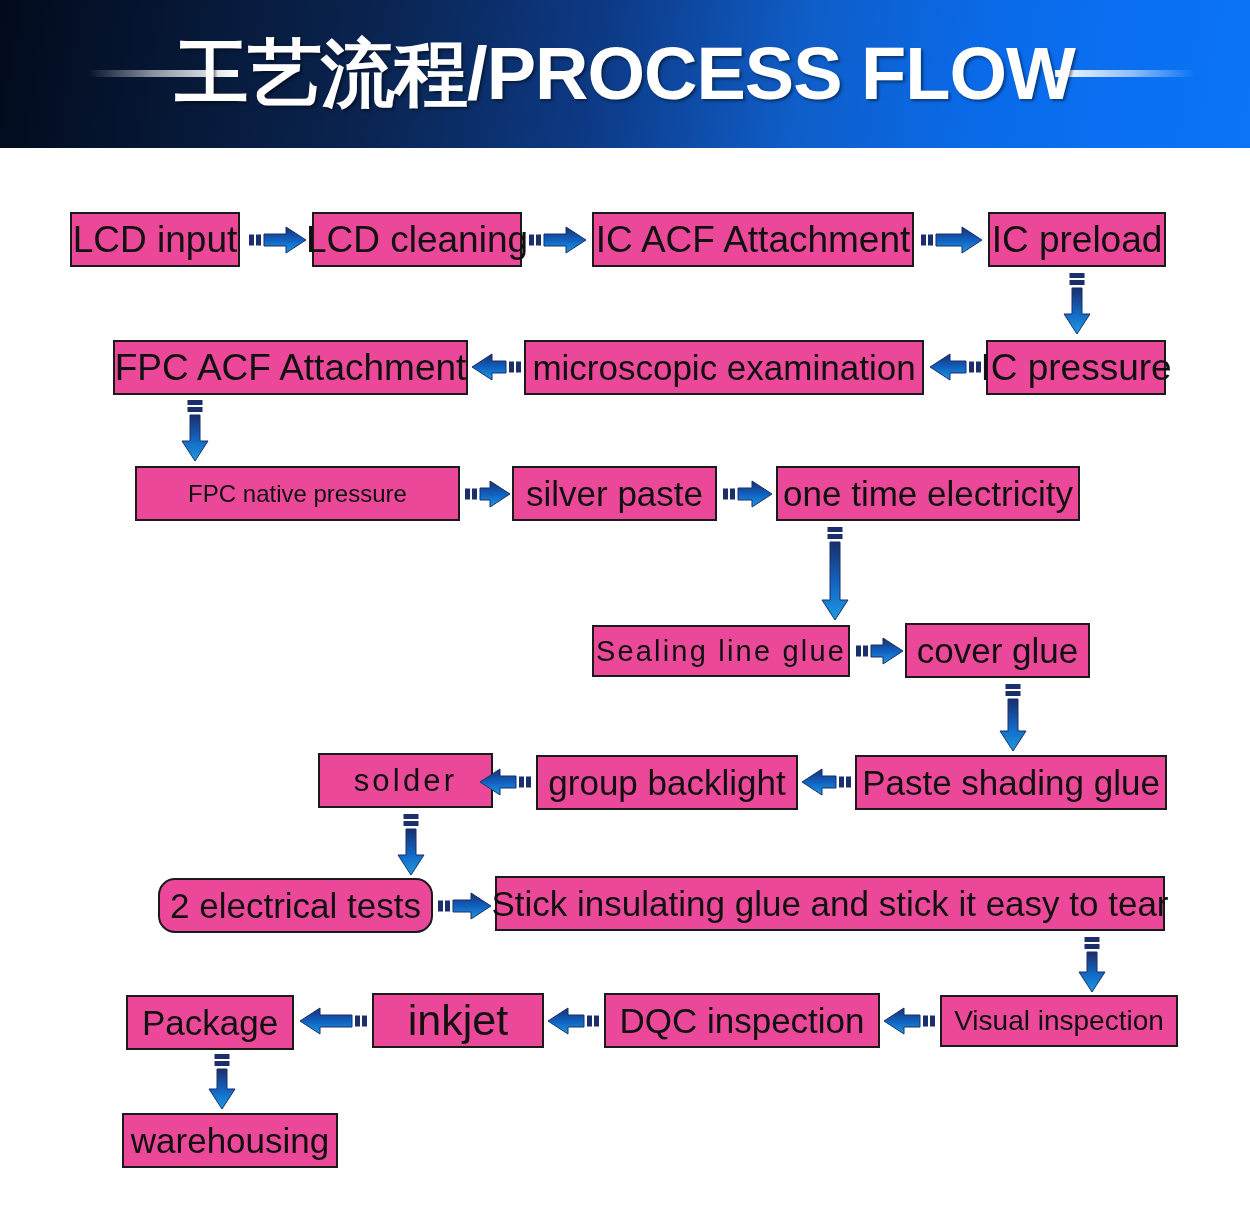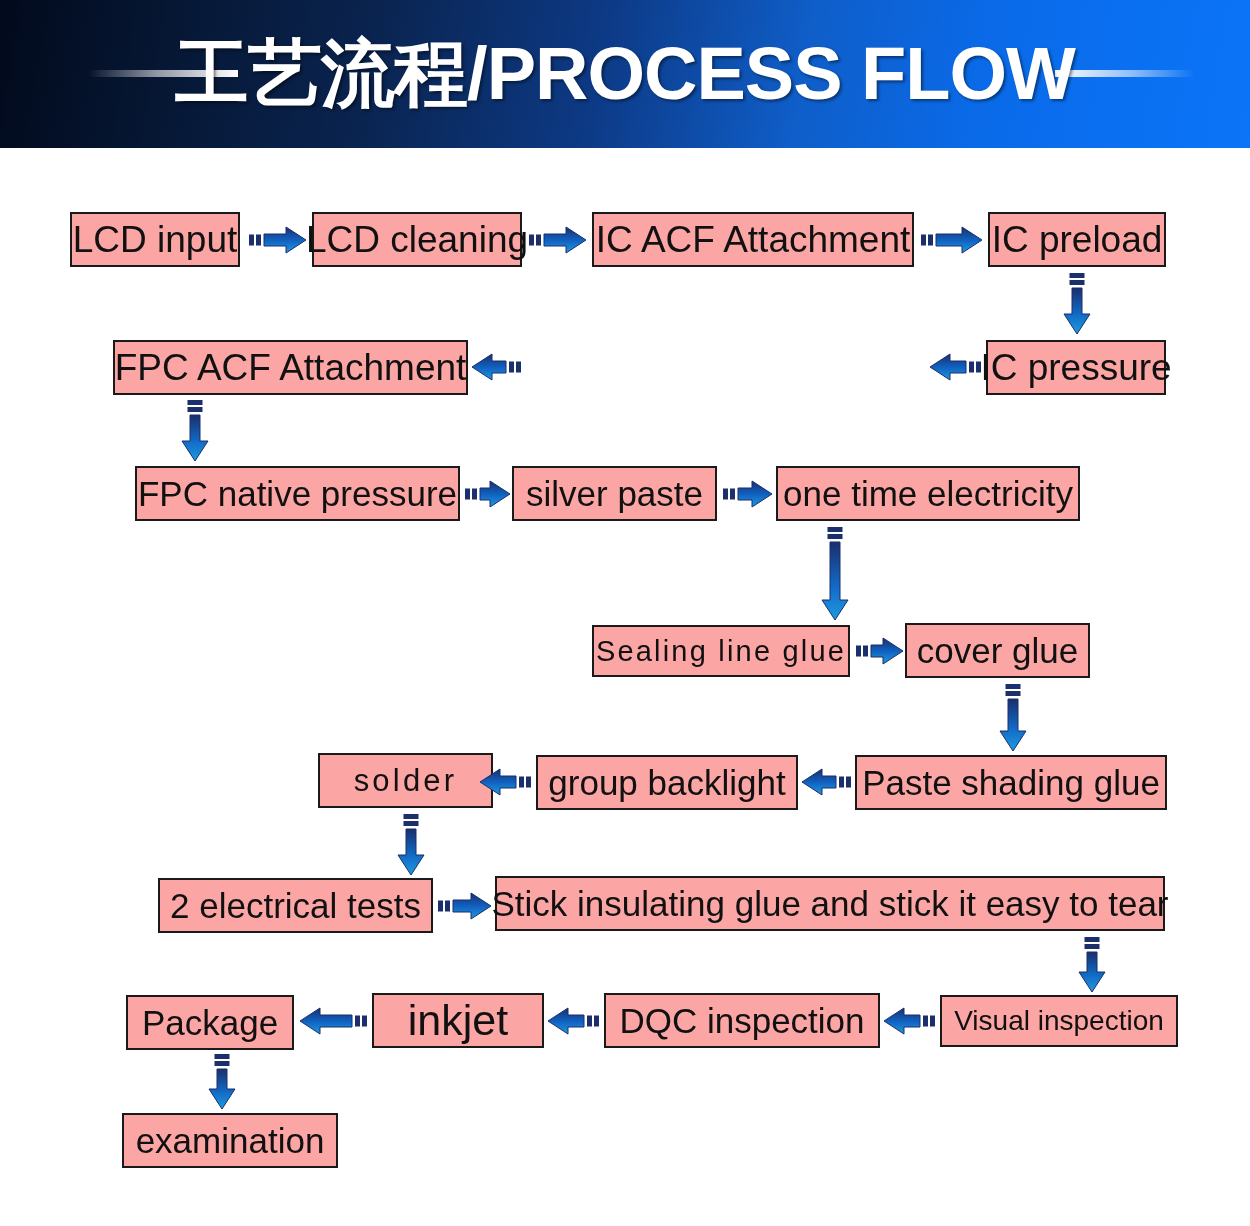--- a/index.html
+++ b/index.html
@@ -74,21 +74,21 @@
     width: 1250px;
     height: 1078px;
     background: #ffffff;
   }
 
   
   .flow-box {
     position: absolute;
     box-sizing: border-box;
     border: 2.5px solid #1a1a1a;
-    background: #fca5a5;
+    background: #ec4899;
     color: #111111;
     display: flex;
     align-items: center;
     justify-content: center;
     white-space: nowrap;
     font-weight: 400;
     line-height: 1;
     font-family: "Liberation Sans", "DejaVu Sans", sans-serif;
   }
 
@@ -117,24 +117,27 @@
     </div>
     <div class="flow-box" style="left: 592px; top: 64px; width: 322px; height: 55px; font-size: 37px;">
       <span>IC ACF Attachment</span>
     </div>
     <div class="flow-box" style="left: 988px; top: 64px; width: 178px; height: 55px; font-size: 37px;">
       <span>IC preload</span>
     </div>
     <div class="flow-box" style="left: 986px; top: 192px; width: 180px; height: 55px; font-size: 37px;">
       <span>IC pressure</span>
     </div>
+    <div class="flow-box" style="left: 524px; top: 192px; width: 400px; height: 55px; font-size: 35px;">
+      <span>microscopic examination</span>
+    </div>
     <div class="flow-box" style="left: 113px; top: 192px; width: 355px; height: 55px; font-size: 37px;">
       <span>FPC ACF Attachment</span>
     </div>
-    <div class="flow-box" style="left: 135px; top: 318px; width: 325px; height: 55px; font-size: 35px;">
+    <div class="flow-box" style="left: 135px; top: 318px; width: 325px; height: 55px; font-size: 24px;">
       <span>FPC native pressure</span>
     </div>
     <div class="flow-box" style="left: 512px; top: 318px; width: 205px; height: 55px; font-size: 35px;">
       <span>silver paste</span>
     </div>
     <div class="flow-box" style="left: 776px; top: 318px; width: 304px; height: 55px; font-size: 35px;">
       <span>one time electricity</span>
     </div>
     <div class="flow-box" style="left: 592px; top: 477px; width: 258px; height: 52px; font-size: 29px; letter-spacing: 2.2px;">
       <span>Sealing line glue</span>
@@ -144,40 +147,40 @@
     </div>
     <div class="flow-box" style="left: 855px; top: 607px; width: 312px; height: 55px; font-size: 35px;">
       <span>Paste shading glue</span>
     </div>
     <div class="flow-box" style="left: 536px; top: 607px; width: 262px; height: 55px; font-size: 35px; text-align: right;">
       <span>group backlight</span>
     </div>
     <div class="flow-box" style="left: 318px; top: 605px; width: 175px; height: 55px; font-size: 31px; letter-spacing: 3.2px;">
       <span>solder</span>
     </div>
-    <div class="flow-box" style="left: 158px; top: 730px; width: 275px; height: 55px; font-size: 35px;">
+    <div class="flow-box" style="left: 158px; top: 730px; width: 275px; height: 55px; font-size: 35px; border-radius: 17px;">
       <span>2 electrical tests</span>
     </div>
     <div class="flow-box" style="left: 495px; top: 728px; width: 670px; height: 55px; font-size: 35px;">
       <span>Stick insulating glue and stick it easy to tear</span>
     </div>
     <div class="flow-box" style="left: 940px; top: 847px; width: 238px; height: 52px; font-size: 28px;">
       <span>Visual inspection</span>
     </div>
     <div class="flow-box" style="left: 604px; top: 845px; width: 276px; height: 55px; font-size: 35px;">
       <span>DQC inspection</span>
     </div>
     <div class="flow-box" style="left: 372px; top: 845px; width: 172px; height: 55px; font-size: 43px;">
       <span>inkjet</span>
     </div>
     <div class="flow-box" style="left: 126px; top: 847px; width: 168px; height: 55px; font-size: 35px;">
       <span>Package</span>
     </div>
     <div class="flow-box" style="left: 122px; top: 965px; width: 216px; height: 55px; font-size: 35px;">
-      <span>examination</span>
+      <span>warehousing</span>
     </div>
     <div class="arrow" style="left: 248px; top: 77px;">
       <svg width="58" height="30" viewBox="0 0 58 30">
         <defs>
           <linearGradient id="ag0" x1="0" y1="0" x2="0" y2="1">
             <stop offset="0%" stop-color="#1a2f6b"></stop>
             <stop offset="50%" stop-color="#1060c0"></stop>
             <stop offset="100%" stop-color="#1f9ae0"></stop>
           </linearGradient>
         </defs>

